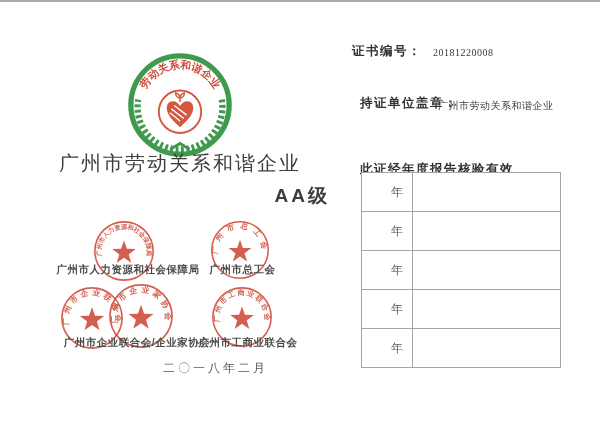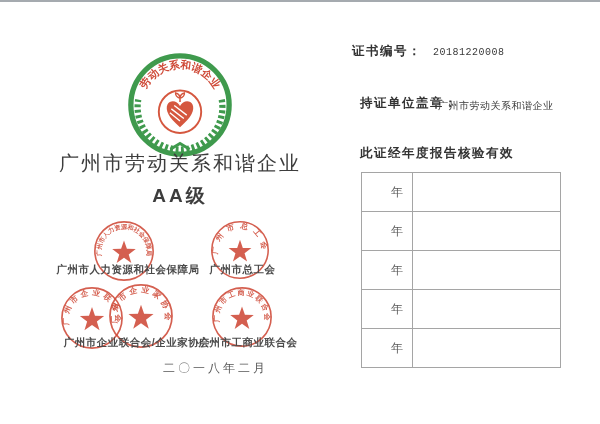--- a/index.html
+++ b/index.html
@@ -8,21 +8,21 @@
     background:#ffffff;
     font-family:"Liberation Sans", sans-serif;
   }
   .top-scan-line{position:absolute;left:0;top:0;width:600px;height:2px;background:#8e959b;opacity:.8;}
   .abs{position:absolute;text-align:right;}
 
   
   .logo{left:127px;top:52px;width:106px;height:106px;}
   .title-1{left:30px;top:150px;width:300px;text-align:center;font-size:20px;font-weight:normal;
            color:#3d3d3d;letter-spacing:2px;}
-  .title-2{left:30px;top:183px;width:300px;text-align:center;font-size:19px;font-weight:bold;
+  .title-2{left:30px;top:183px;width:300px;text-align:right;font-size:19px;font-weight:bold;
            color:#3d3d3d;letter-spacing:3px;}
 
   .seal{z-index:1;opacity:.88;}
   .seal svg{display:block;width:100%;height:100%;}
   .seal-a{left:93px;top:220px;width:62px;height:62px;}
   .seal-b{left:210px;top:220px;width:60px;height:60px;}
   .seal-c{left:60px;top:286px;width:64px;height:64px;}
   .seal-d{left:108px;top:283px;width:66px;height:66px;z-index:2;}
   .seal-e{left:211px;top:286px;width:62px;height:62px;}
 
@@ -35,26 +35,26 @@
   .caption{z-index:3;font-size:10.5px;font-weight:bold;color:#4a4a4a;text-align:center;letter-spacing:.5px;}
   .cap-r1-left{left:43px;top:263px;width:170px;}
   .cap-r1-right{left:200px;top:263px;width:85px;}
   .cap-r2-left{left:52px;top:336px;width:170px;}
   .cap-r2-right{left:194px;top:336px;width:108px;}
 
   .issue-date{left:88px;top:360px;width:180px;text-align:right;font-size:12px;color:#565656;letter-spacing:3px;}
 
   
   .field-label{font-size:12.5px;font-weight:bold;color:#333;letter-spacing:1.5px;}
-  .field-value{font-family:Liberation Mono, monospace;font-size:10px;color:#3a3a3a;letter-spacing:.5px;}
+  .field-value{font-family:Liberation Serif, serif;font-size:10px;color:#3a3a3a;letter-spacing:.5px;}
   .cert-no-label{left:352px;top:43px;}
   .cert-no-value{left:433px;top:47px;}
   .holder-label{left:352px;top:95px;margin-left:8px;}
   .holder-value{left:438px;top:99px;}
-  .table-title{left:352px;top:145px;padding-left:8px;}
+  .table-title{left:352px;top:161px;padding-left:8px;}
 
   .year-table{left:361px;top:172px;width:200px;height:196px;border:1px solid #a5a5a5;
               display:flex;flex-direction:column;box-sizing:border-box;background:#fff;}
   .year-row{flex:1;display:flex;border-top:1px solid #a5a5a5;}
   .year-row:first-child{border-top:none;}
   .year-cell{width:51px;border-right:1px solid #a5a5a5;display:flex;align-items:center;
              justify-content:flex-end;padding-right:9px;box-sizing:border-box;
              font-family:"Liberation Serif",serif;font-size:12px;color:#5a5a5a;}
   .blank-cell{flex:1;}
 </style>

